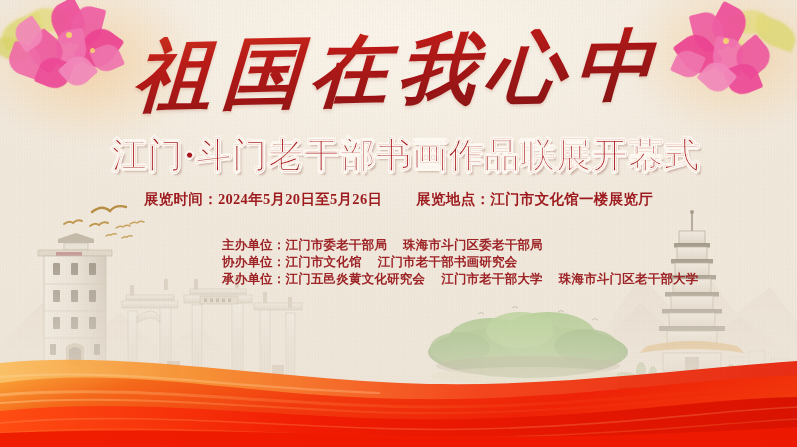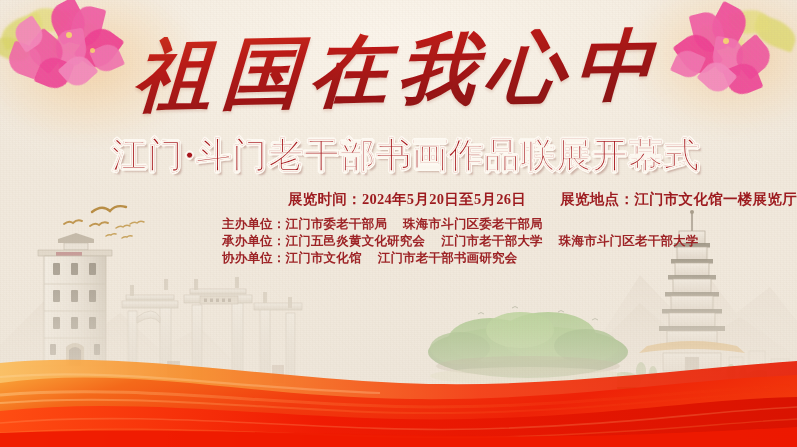--- a/index.html
+++ b/index.html
@@ -107,32 +107,32 @@
       1.6px 0 0 #fdf9f2, -1.6px 0 0 #fdf9f2,
       0 1.6px 0 #fdf9f2, 0 -1.6px 0 #fdf9f2,
       1.2px 1.2px 0 #fdf9f2, -1.2px 1.2px 0 #fdf9f2,
       1.2px -1.2px 0 #fdf9f2, -1.2px -1.2px 0 #fdf9f2,
       2.5px 2.5px 2px rgba(120,50,40,0.30);
   }
 
   .info-line {
     position: absolute;
     left: 0; right: 0; top: 190px;
-    text-align: right;
+    text-align: center;
     font-size: 14.5px;
     font-weight: 700;
     color: #9d1b1f;
     letter-spacing: 0.3px;
   }
   .info-line .gap { display: inline-block; width: 34px; }
 
   .org-block {
     position: absolute;
     left: 222px;
-    top: 216px;
+    top: 237px;
     font-size: 12.5px;
     font-weight: 700;
     color: #9d2326;
     line-height: 17px;
     letter-spacing: 0.2px;
     white-space: nowrap;
   }
   .org-row { display: block; }
   .org-label { display: inline-block; }
   .org-sep { display: inline-block; width: 16px; }
@@ -460,20 +460,20 @@
 
   <div class="info-line">
     <span>展览时间：</span><span>2024年5月20日至5月26日</span><span class="gap"></span><span>展览地点：</span><span>江门市文化馆一楼展览厅</span>
   </div>
 
   <div class="org-block">
     <span class="org-row">
       <span class="org-label">主办单位：</span><span>江门市委老干部局</span><span class="org-sep"></span><span>珠海市斗门区委老干部局</span>
     </span>
     <span class="org-row">
+      <span class="org-label">协办单位：</span><span>江门市文化馆</span><span class="org-sep"></span><span>江门市老干部书画研究会</span>
+    </span>
+    <span class="org-row">
       <span class="org-label">承办单位：</span><span>江门五邑炎黄文化研究会</span><span class="org-sep"></span><span>江门市老干部大学</span><span class="org-sep"></span><span>珠海市斗门区老干部大学</span>
     </span>
-    <span class="org-row">
-      <span class="org-label">协办单位：</span><span>江门市文化馆</span><span class="org-sep"></span><span>江门市老干部书画研究会</span>
-    </span>
   </div>
 
 </div>
 
 </body></html>

